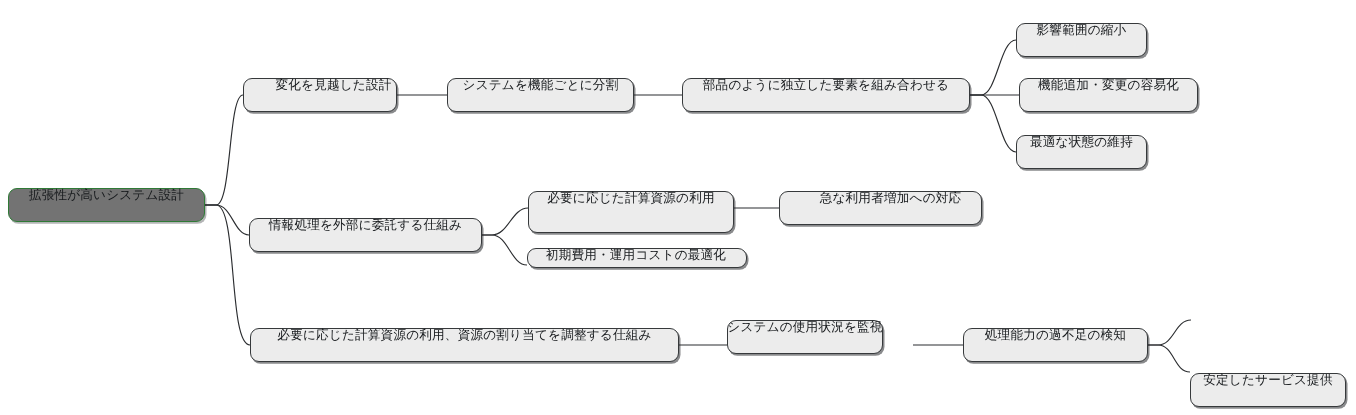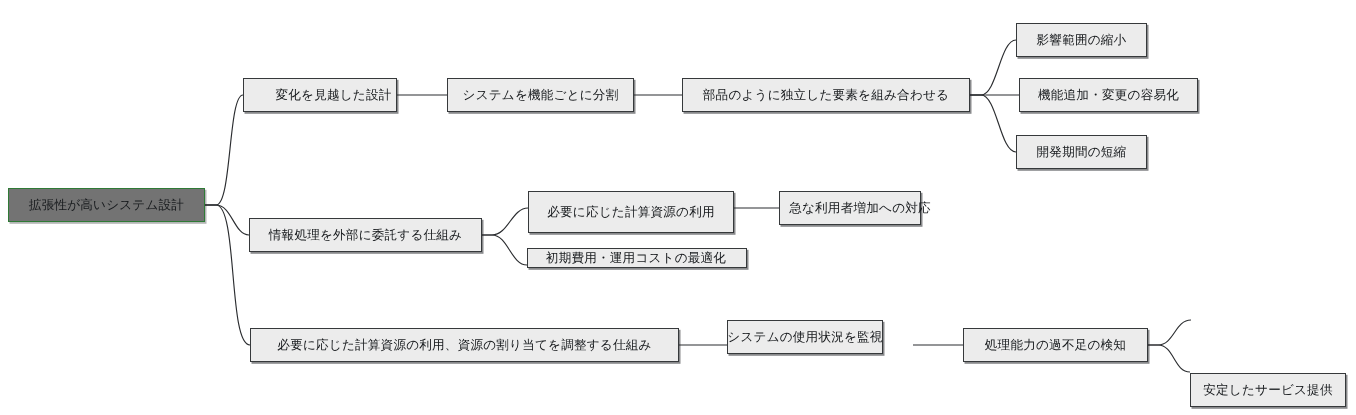--- a/index.html
+++ b/index.html
@@ -22,24 +22,24 @@
     left: 0;
     top: 0;
     width: 1356px;
     height: 415px;
     pointer-events: none;
   }
   .node {
     position: absolute;
     box-sizing: border-box;
     display: flex;
-    align-items: center;
+    align-items: flex-start;
     justify-content: center;
     border: 1.1px solid #36393b;
-    border-radius: 0;
+    border-radius: 9px;
     background: #ececec;
     color: #16191c;
     font-size: 12.6px;
     line-height: 1;
     white-space: nowrap;
     letter-spacing: 0.2px;
     box-shadow: 1.5px 1.8px 0 rgba(40,42,45,0.55);
     padding: 0 10px;
   }
   .node.root {
@@ -99,32 +99,32 @@
 
   <div class="node" style="left:1016px; top:23px; width:131px; height:34px;">
     <span class="node-label">影響範囲の縮小</span>
   </div>
 
   <div class="node" style="left:1019px; top:78px; width:179px; height:34px;">
     <span class="node-label">機能追加・変更の容易化</span>
   </div>
 
   <div class="node" style="left:1016px; top:135px; width:131px; height:34px;">
-    <span class="node-label">開発期間の短縮</span>
+    <span class="node-label">最適な状態の維持</span>
   </div>
 
   <div class="node" style="left:249px; top:218px; width:233px; height:34px;">
     <span class="node-label">情報処理を外部に委託する仕組み</span>
   </div>
 
   <div class="node" style="left:528px; top:191px; width:206px; height:42px;">
     <span class="node-label">必要に応じた計算資源の利用</span>
   </div>
 
-  <div class="node" style="left:779px; top:191px; width:142px; height:34px;padding-left:30px;">
+  <div class="node" style="left:779px; top:191px; width:203px; height:34px;padding-left:30px;">
     <span class="node-label">急な利用者増加への対応</span>
   </div>
 
   <div class="node" style="left:527px; top:248px; width:220px; height:20px;padding-left:8px;">
     <span class="node-label">初期費用・運用コストの最適化</span>
   </div>
 
   <div class="node" style="left:250px; top:328px; width:429px; height:34px;">
     <span class="node-label">必要に応じた計算資源の利用、資源の割り当てを調整する仕組み</span>
   </div>

